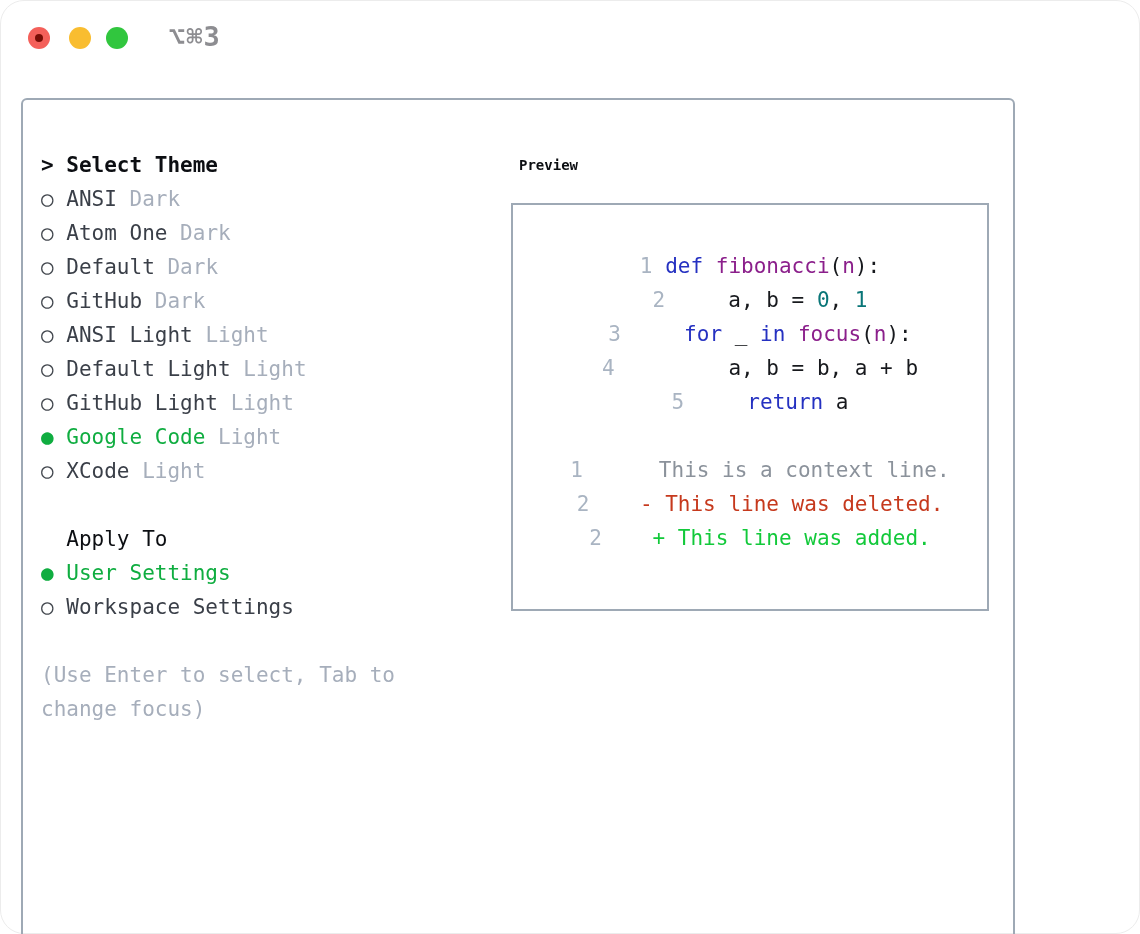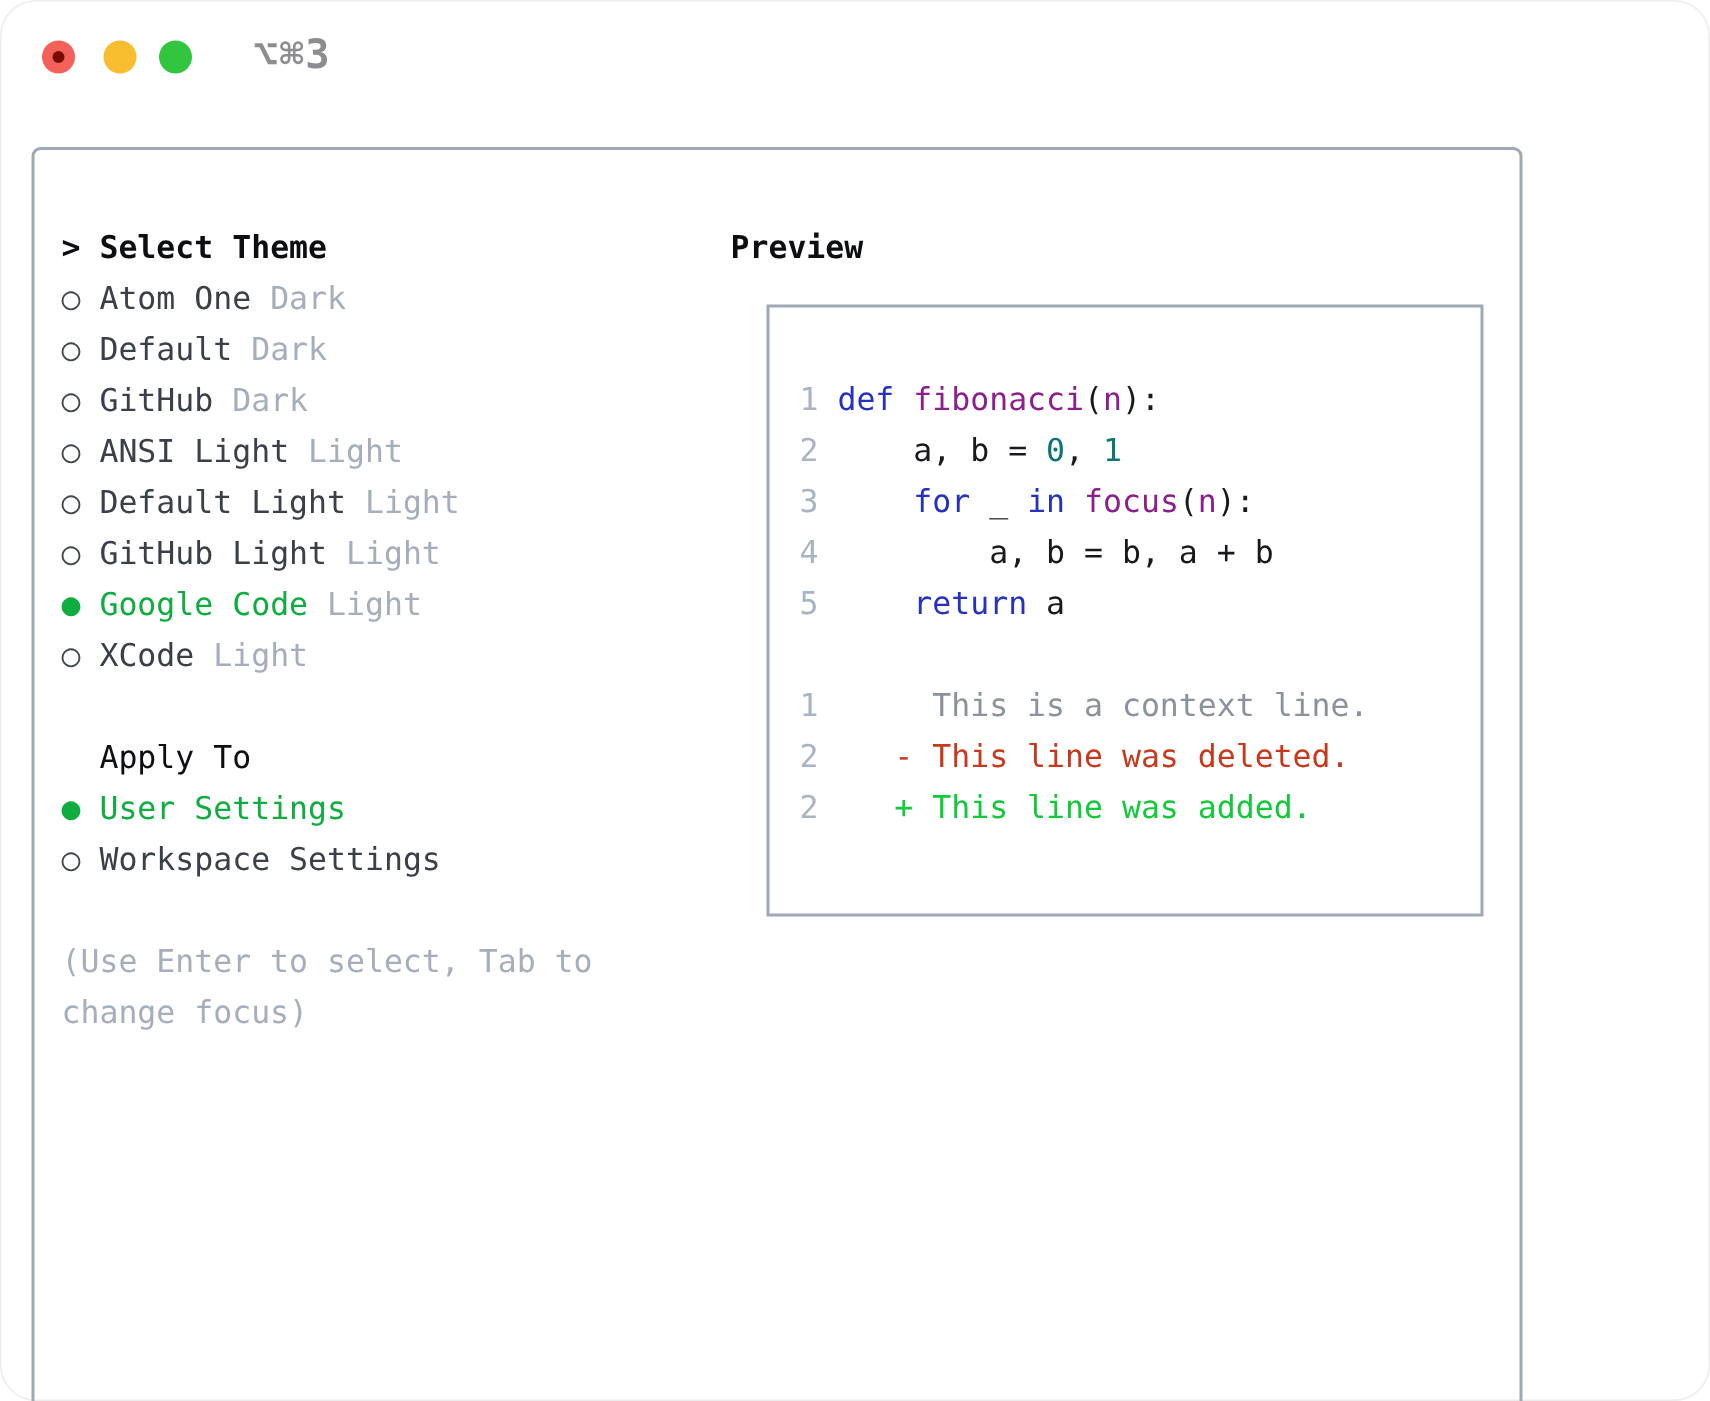--- a/index.html
+++ b/index.html
@@ -31,29 +31,29 @@
   .row{white-space:pre;color:var(--item);}
   .row .bullet{color:var(--bullet);}
   .row .variant{color:var(--muted);}
   .row.selected .bullet,.row.selected .name{color:var(--green);}
   .list-header{white-space:pre;font-weight:bold;color:var(--header);}
   .apply-header{white-space:pre;color:var(--header);}
   .spacer{height:34px;}
   .hint{color:var(--muted);white-space:normal;}
   
   .preview-label{
-    position:absolute;left:464px;top:48px;font-size:21px;line-height:34px;
+    position:absolute;left:496px;top:48px;font-size:14px;line-height:34px;
     font-weight:bold;color:var(--header);
   }
   .preview-box{
     position:absolute;left:488px;top:103px;width:478px;height:408px;
     border:2px solid var(--border);box-sizing:border-box;
     padding:44px 0 0 20px;background:#fff;
   }
-  .pline{white-space:pre;font-size:21px;line-height:34px;}
+  .pline{white-space:pre;font-size:21px;line-height:34px;text-align:center;}
   .ln{color:var(--ln);}
   .kw{color:var(--kw);}
   .fn{color:var(--fn);}
   .num{color:var(--num);}
   .pln{color:var(--pln);}
   .ctx{color:var(--ctx);}
   .del{color:var(--del);}
   .add{color:var(--add);}
 </style>
 </head>
@@ -68,20 +68,21 @@
     <span class="light light-yellow"></span>
     <span class="light light-green"></span>
     <span class="wintitle">⌥⌘3</span>
   </div>
 
   <div class="panel">
 
     <div class="list-col">
       <div class="list-header"><span id="prompt-glyph">&gt; </span><span>Select Theme</span></div>
       <div id="theme-items">
+          <div class="row"><span class="bullet">○ </span><span class="name">ANSI </span><span class="variant">Dark</span></div>
           <div class="row"><span class="bullet">○ </span><span class="name">Atom One </span><span class="variant">Dark</span></div>
           <div class="row"><span class="bullet">○ </span><span class="name">Default </span><span class="variant">Dark</span></div>
           <div class="row"><span class="bullet">○ </span><span class="name">GitHub </span><span class="variant">Dark</span></div>
           <div class="row"><span class="bullet">○ </span><span class="name">ANSI Light </span><span class="variant">Light</span></div>
           <div class="row"><span class="bullet">○ </span><span class="name">Default Light </span><span class="variant">Light</span></div>
           <div class="row"><span class="bullet">○ </span><span class="name">GitHub Light </span><span class="variant">Light</span></div>
           <div class="row selected"><span class="bullet">● </span><span class="name">Google Code </span><span class="variant">Light</span></div>
           <div class="row"><span class="bullet">○ </span><span class="name">XCode </span><span class="variant">Light</span></div>
         </div>
       <div class="spacer"></div>

